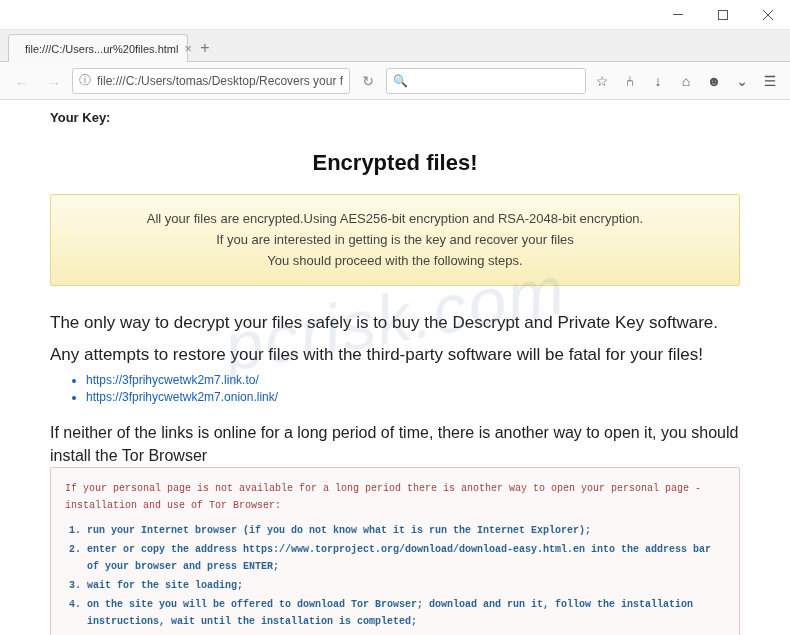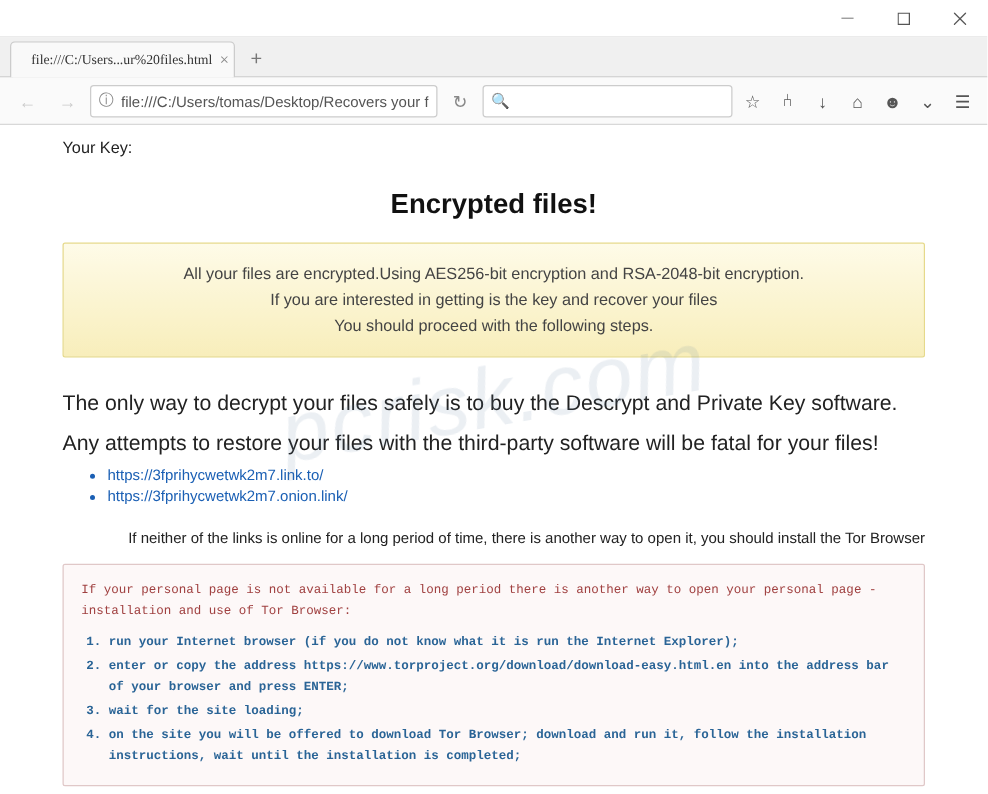--- a/index.html
+++ b/index.html
@@ -4,46 +4,46 @@
 <style>
 * { margin: 0; padding: 0; box-sizing: border-box; }
 body { font-family: -apple-system, "Segoe UI", Arial, sans-serif; font-size: 12px; background: #fff; width: 790px; height: 635px; overflow: hidden; position: relative; }
 
 
 .titlebar { height: 30px; background: #fff; display: flex; justify-content: flex-end; align-items: center; border-bottom: 1px solid #e5e5e5; }
 .win-btn { width: 45px; height: 30px; display: flex; align-items: center; justify-content: center; color: #555; font-size: 11px; cursor: pointer; }
 
 
 .tabbar { height: 32px; background: #f0f0f0; display: flex; align-items: flex-end; padding-left: 8px; border-bottom: 1px solid #ccc; }
-.tab { background: #f9f9f9; border: 1px solid #ccc; border-bottom: none; border-radius: 4px 4px 0 0; padding: 6px 10px; font-size: 11px; color: #333; display: flex; align-items: center; gap: 6px; max-width: 180px; margin-bottom: -1px; font-family: Liberation Serif, serif; }
+.tab { background: #f9f9f9; border: 1px solid #ccc; border-bottom: none; border-radius: 4px 4px 0 0; padding: 6px 10px; font-size: 11px; color: #333; display: flex; align-items: center; gap: 6px; max-width: 180px; margin-bottom: -1px; }
 .tab-favicon { width: 14px; height: 14px; background: #f0f0f0; border-radius: 2px; display: inline-block; }
 .newtab { width: 26px; height: 26px; display: flex; align-items: center; justify-content: center; color: #777; font-size: 16px; margin-left: 4px; cursor: pointer; }
 
 
 .urlbar { height: 38px; display: flex; align-items: center; padding: 0 8px; gap: 4px; border-bottom: 1px solid #d8d8d8; background: #fafafa; }
 .nav-btn { width: 28px; height: 28px; display: flex; align-items: center; justify-content: center; color: #888; font-size: 14px; cursor: pointer; border-radius: 3px; }
 .nav-btn.disabled { color: #ccc; cursor: default; }
 .url-field { flex: 1; display: flex; align-items: center; border: 1px solid #ccc; border-radius: 3px; height: 26px; padding: 0 6px; background: #fff; font-size: 12px; color: #666; gap: 6px; }
 .url-field input { border: none; outline: none; flex: 1; font-size: 12px; color: #555; background: transparent; }
 .search-field { width: 200px; display: flex; align-items: center; border: 1px solid #ccc; border-radius: 3px; height: 26px; padding: 0 6px; background: #fff; font-size: 12px; color: #888; gap: 6px; }
 .search-field input { border: none; outline: none; flex: 1; font-size: 12px; background: transparent; }
 .tool-icon { width: 24px; height: 24px; display: flex; align-items: center; justify-content: center; color: #555; font-size: 14px; cursor: pointer; }
 
 
 .viewport { height: 535px; overflow-y: auto; padding: 10px 50px 20px 50px; background: #fff; position: relative; }
-.key-label { font-size: 13px; font-weight: normal; color: #222; margin-bottom: 24px; }
+.key-label { font-size: 13px; font-weight: bold; color: #222; margin-bottom: 24px; }
 .page-title { font-size: 22px; font-weight: bold; text-align: center; margin-bottom: 18px; color: #111; margin-top: 25px; }
 .banner { background: linear-gradient(#fefbe8, #f8eebb); border: 1px solid #e6d98a; padding: 14px 20px; text-align: center; font-size: 13px; color: #444; line-height: 1.6; margin-bottom: 24px; border-radius: 2px; }
 .desc { font-size: 17px; color: #222; margin-bottom: 6px; line-height: 1.5; }
 .desc + .desc { margin-bottom: 6px; }
 .subhead { font-size: 12px; color: #222; margin-bottom: 6px; }
 .link-list { list-style: disc; padding-left: 36px; margin-bottom: 18px; }
 .link-list li { color: #1a5fb4; font-size: 12px; margin-bottom: 3px; }
 .link-list a { color: #1a5fb4; text-decoration: none; }
-.tornote { font-size: 12px; color: #222; margin-bottom: 12px; line-height: 1.4; text-align: right; }
+.tornote { font-size: 16px; color: #222; line-height: 1.4; }
 
 .codebox { border: 1px solid #e0c8c8; background: #fdf8f8; padding: 12px 14px; border-radius: 2px; font-family: "Courier New", monospace; font-size: 10px; line-height: 1.7; }
 .codebox .intro { color: #a04040; margin-bottom: 8px; }
 .codebox ol { padding-left: 22px; color: #2a6496; }
 .codebox ol li { margin-bottom: 2px; font-weight: bold; }
 
 
 .watermark { position: fixed; left: 0; top: 0; width: 790px; height: 635px; pointer-events: none; display: flex; align-items: center; justify-content: center; opacity: 0.12; font-size: 68px; font-weight: 300; color: #5a7a9a; transform: rotate(-10deg); letter-spacing: 2px; font-style: italic; }
 </style>
 </head>

